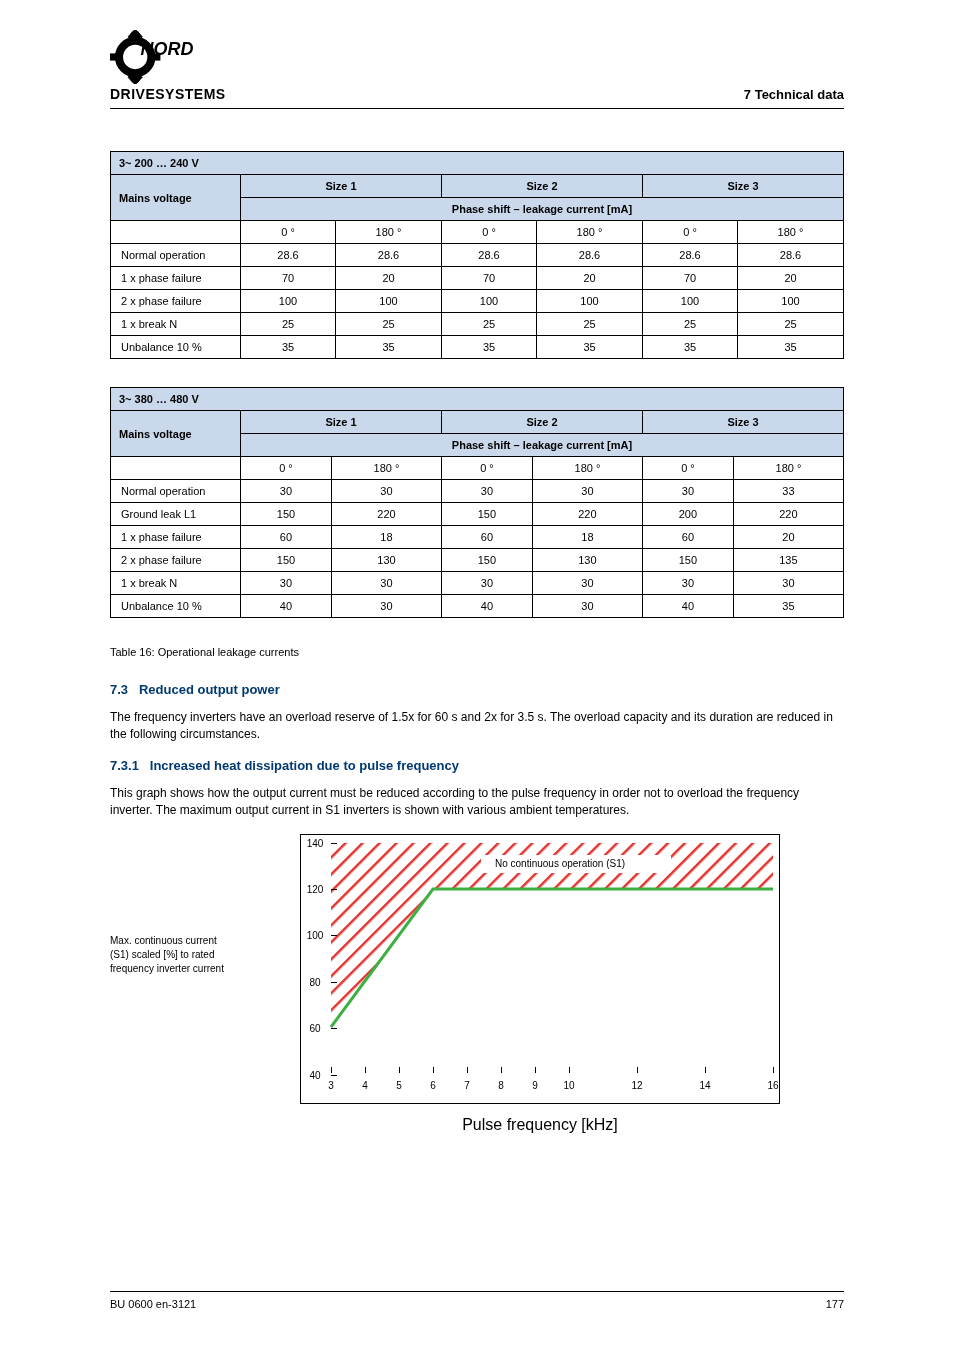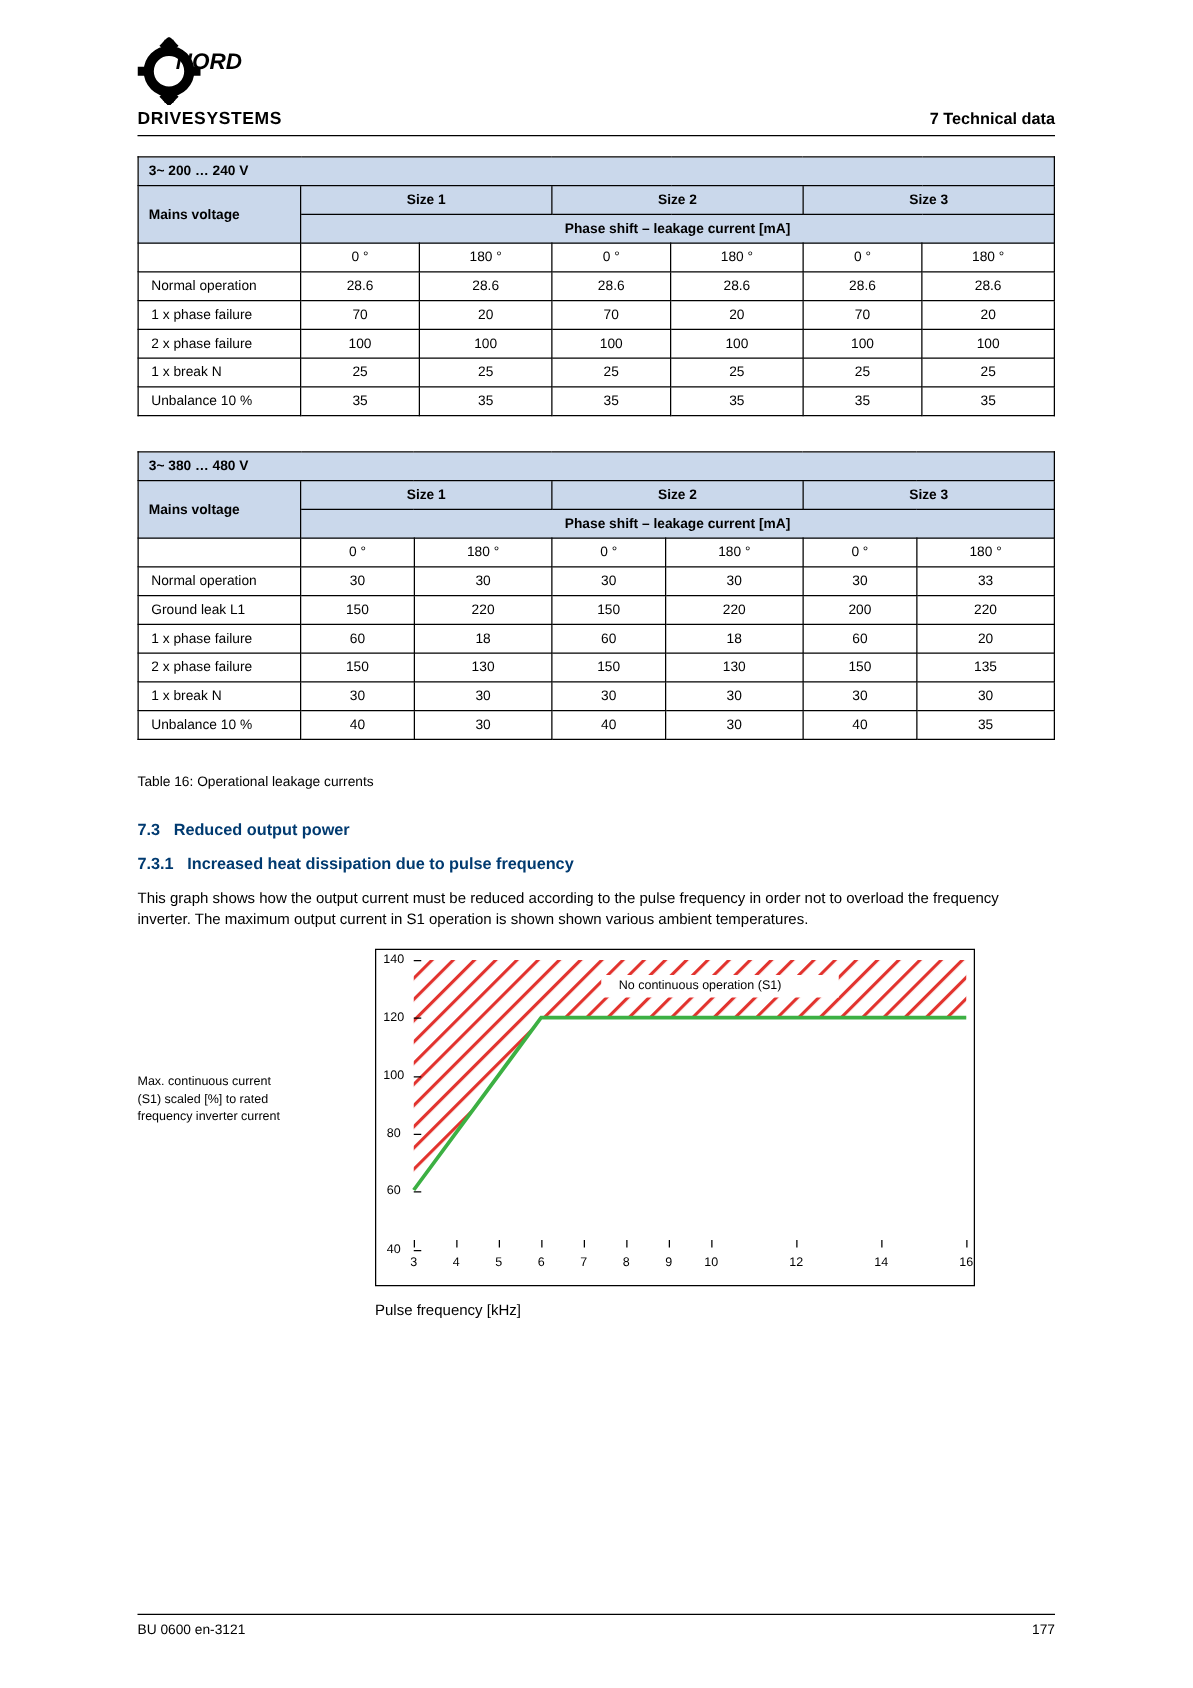--- a/index.html
+++ b/index.html
@@ -12,21 +12,21 @@
     font-size: 12px;
     color: #000;
   }
   .page { padding: 30px 110px 40px 110px; }
   .header {
     display: flex;
     justify-content: space-between;
     align-items: flex-end;
     border-bottom: 1px solid #000;
     padding-bottom: 6px;
-    margin-bottom: 16px;
+    margin-bottom: 42px;
   }
   .logo { width: 90px; }
   .logo svg { display: block; }
   .logo-text {
     font-size: 14px;
     letter-spacing: 0.5px;
     font-weight: bold;
     margin-top: 2px;
   }
   .hdr-title { font-size: 13px; font-weight: bold; }
@@ -87,21 +87,22 @@
     position: absolute;
     bottom: -18px;
     font-size: 10px;
     transform: translateX(-50%);
   }
   .x-tick-mark {
     position: absolute;
     bottom: 0; width: 1px; height: 6px; background: #000;
   }
   .chart-xlabel {
-    font-size: 12px;
+    text-align: center;
+    font-size: 16px;
     margin-top: 12px;
     width: 480px;
     margin-left: 190px;
   }
   .chart-caption { font-size: 11px; margin-top: 8px; }
   .footer {
     position: absolute;
     bottom: 40px;
     left: 110px; right: 110px;
     border-top: 1px solid #000;
@@ -299,25 +300,26 @@
           <td>35</td>
         </tr>
       </tbody>
   </table>
 
   <div class="caption">Table 16: Operational leakage currents</div>
 
   <div class="section-heading">
     <span>7.3</span>&nbsp;&nbsp;&nbsp;<span>Reduced output power</span>
   </div>
+  <p class="bodytext">The frequency inverters have an overload reserve of 1.5x for 60 s and 2x for 3.5 s. The overload capacity and its duration are reduced in the following circumstances.</p>
 
   <div class="section-heading">
     <span>7.3.1</span>&nbsp;&nbsp;&nbsp;<span>Increased heat dissipation due to pulse frequency</span>
   </div>
-  <p class="bodytext">This graph shows how the output current must be reduced according to the pulse frequency in order not to overload the frequency inverter. The maximum output current in S1 operation is shown shown various ambient temperatures.</p>
+  <p class="bodytext">This graph shows how the output current must be reduced according to the pulse frequency in order not to overload the frequency inverter. The maximum output current in S1 inverters is shown with various ambient temperatures.</p>
 
   <div class="chart-layout">
     <div class="chart-ylabel-block">
       <div>Max. continuous current</div>
       <div>(S1) scaled [%] to rated</div>
       <div>frequency inverter current</div>
     </div>
     <div>
       <div class="chart-box">
         <svg viewBox="0 0 480 270" width="480" height="270" style="position:absolute;left:0;top:0">

